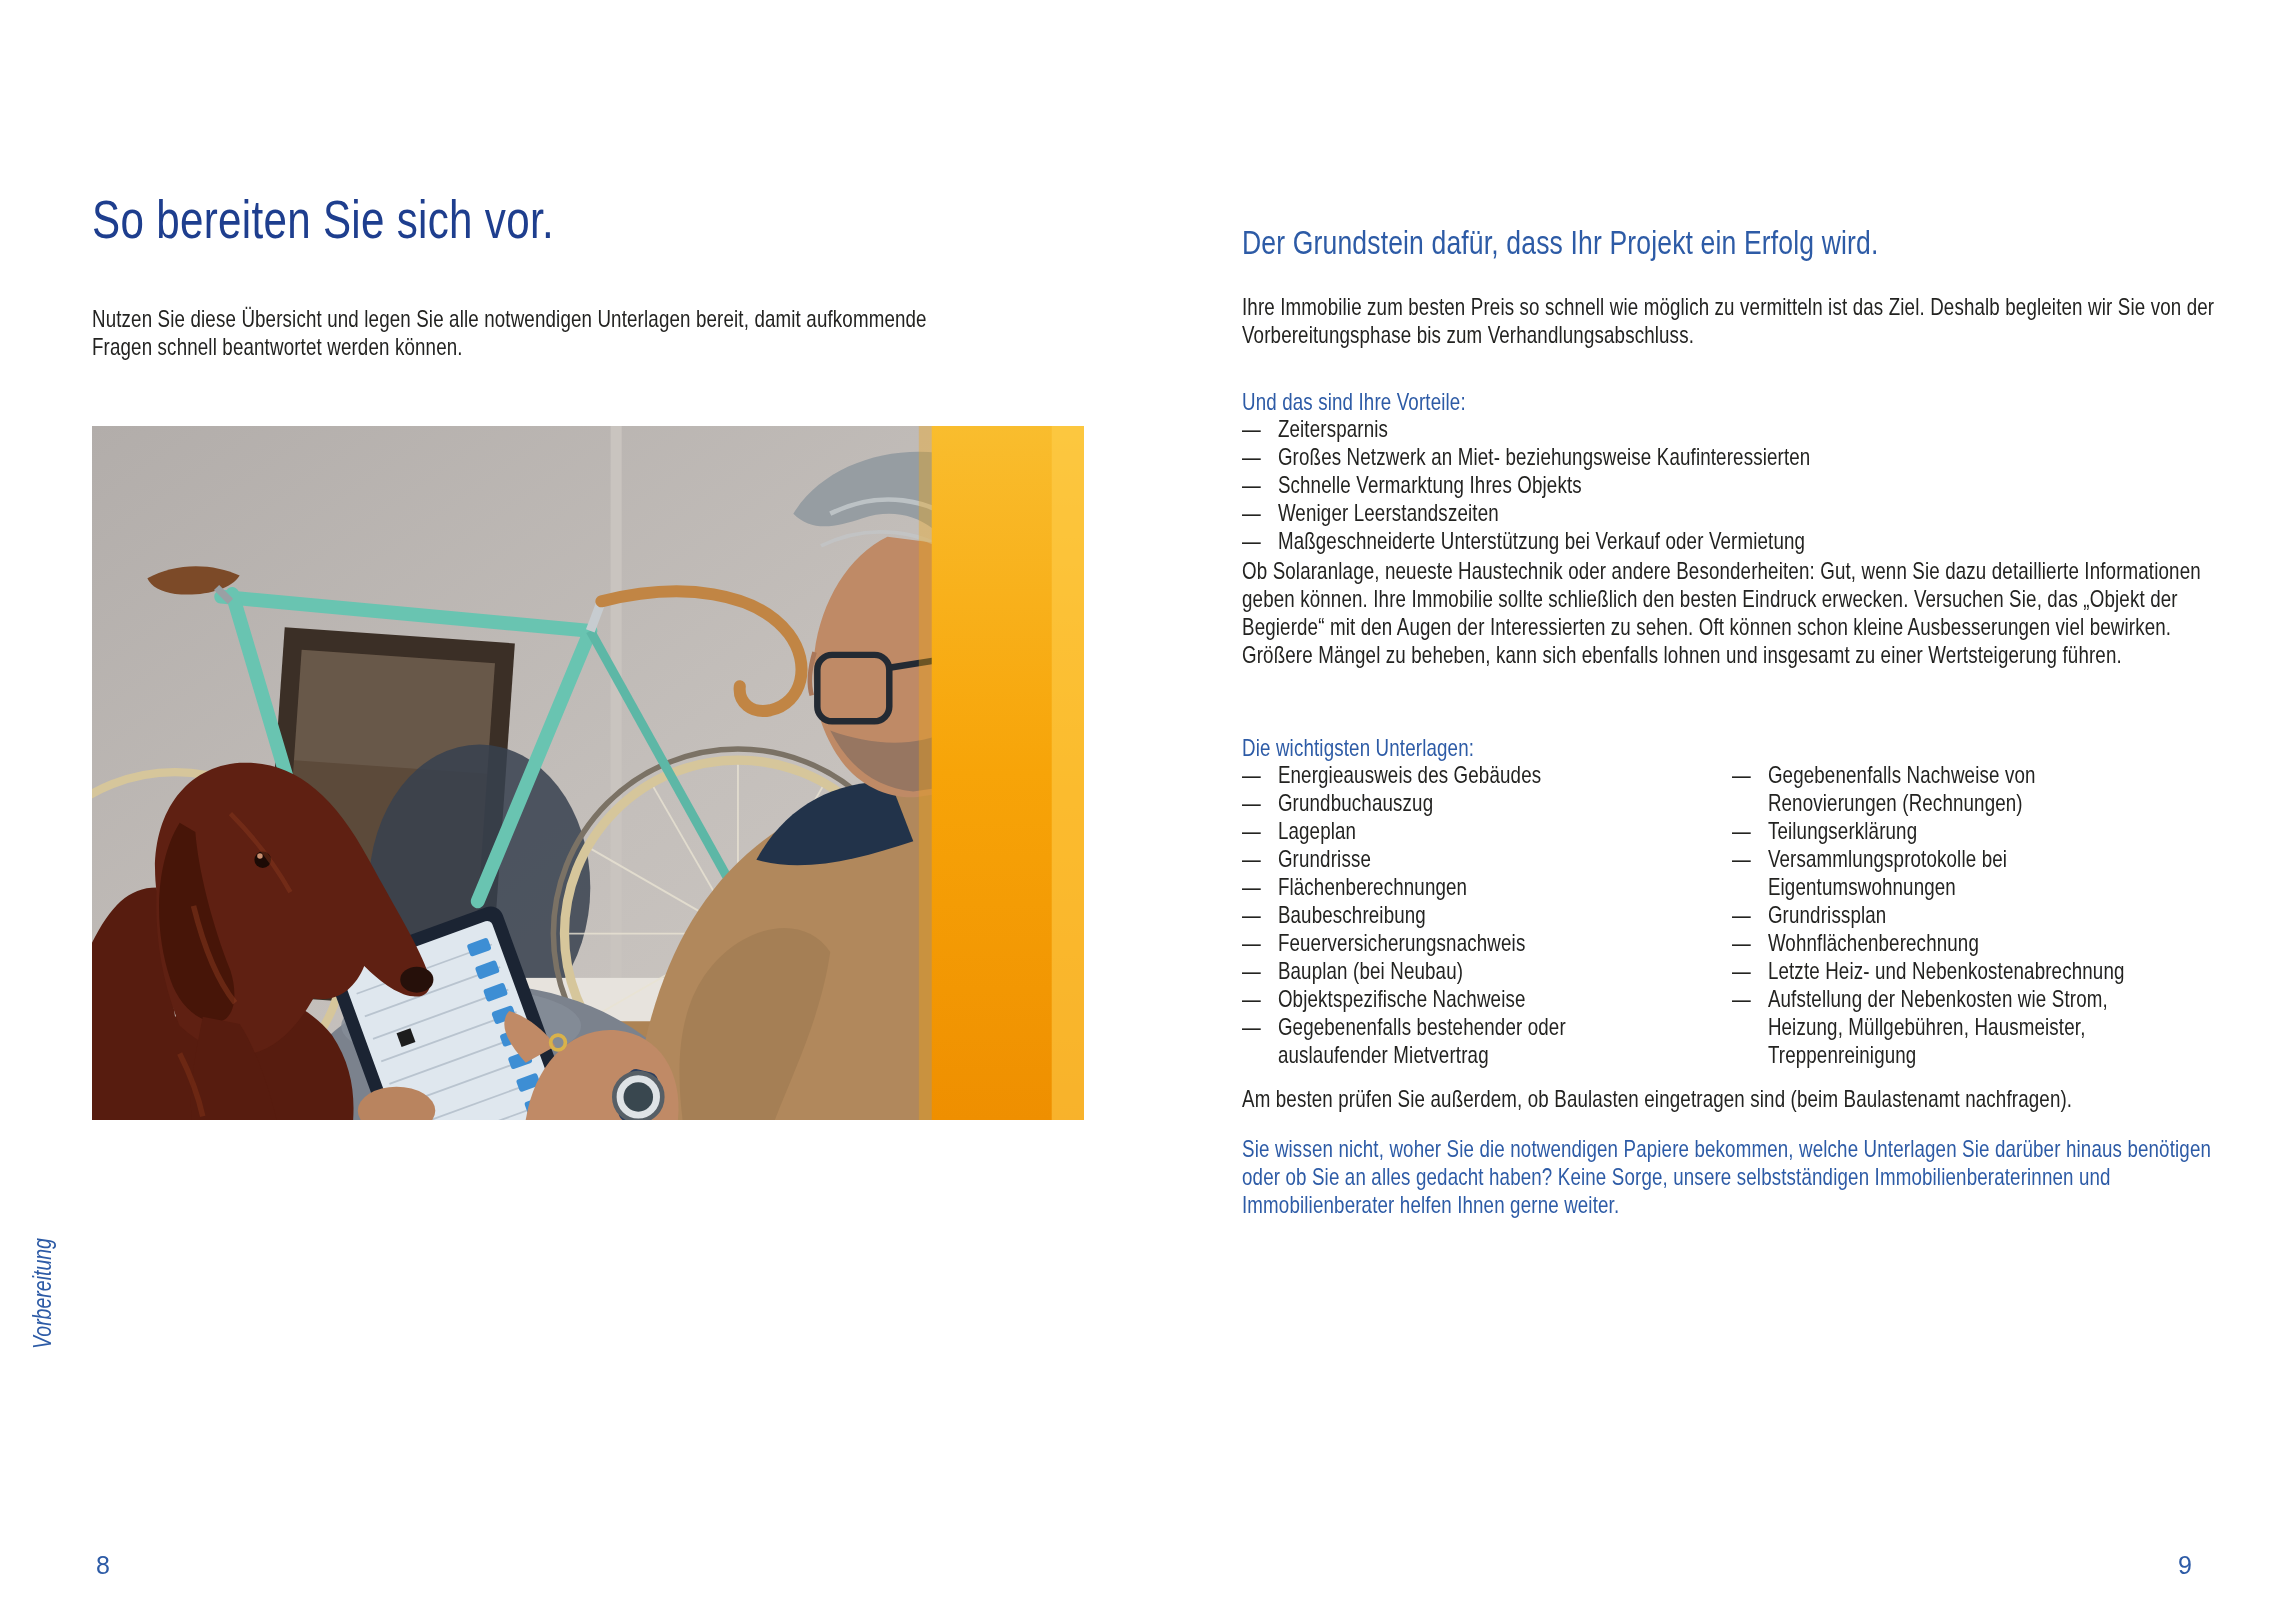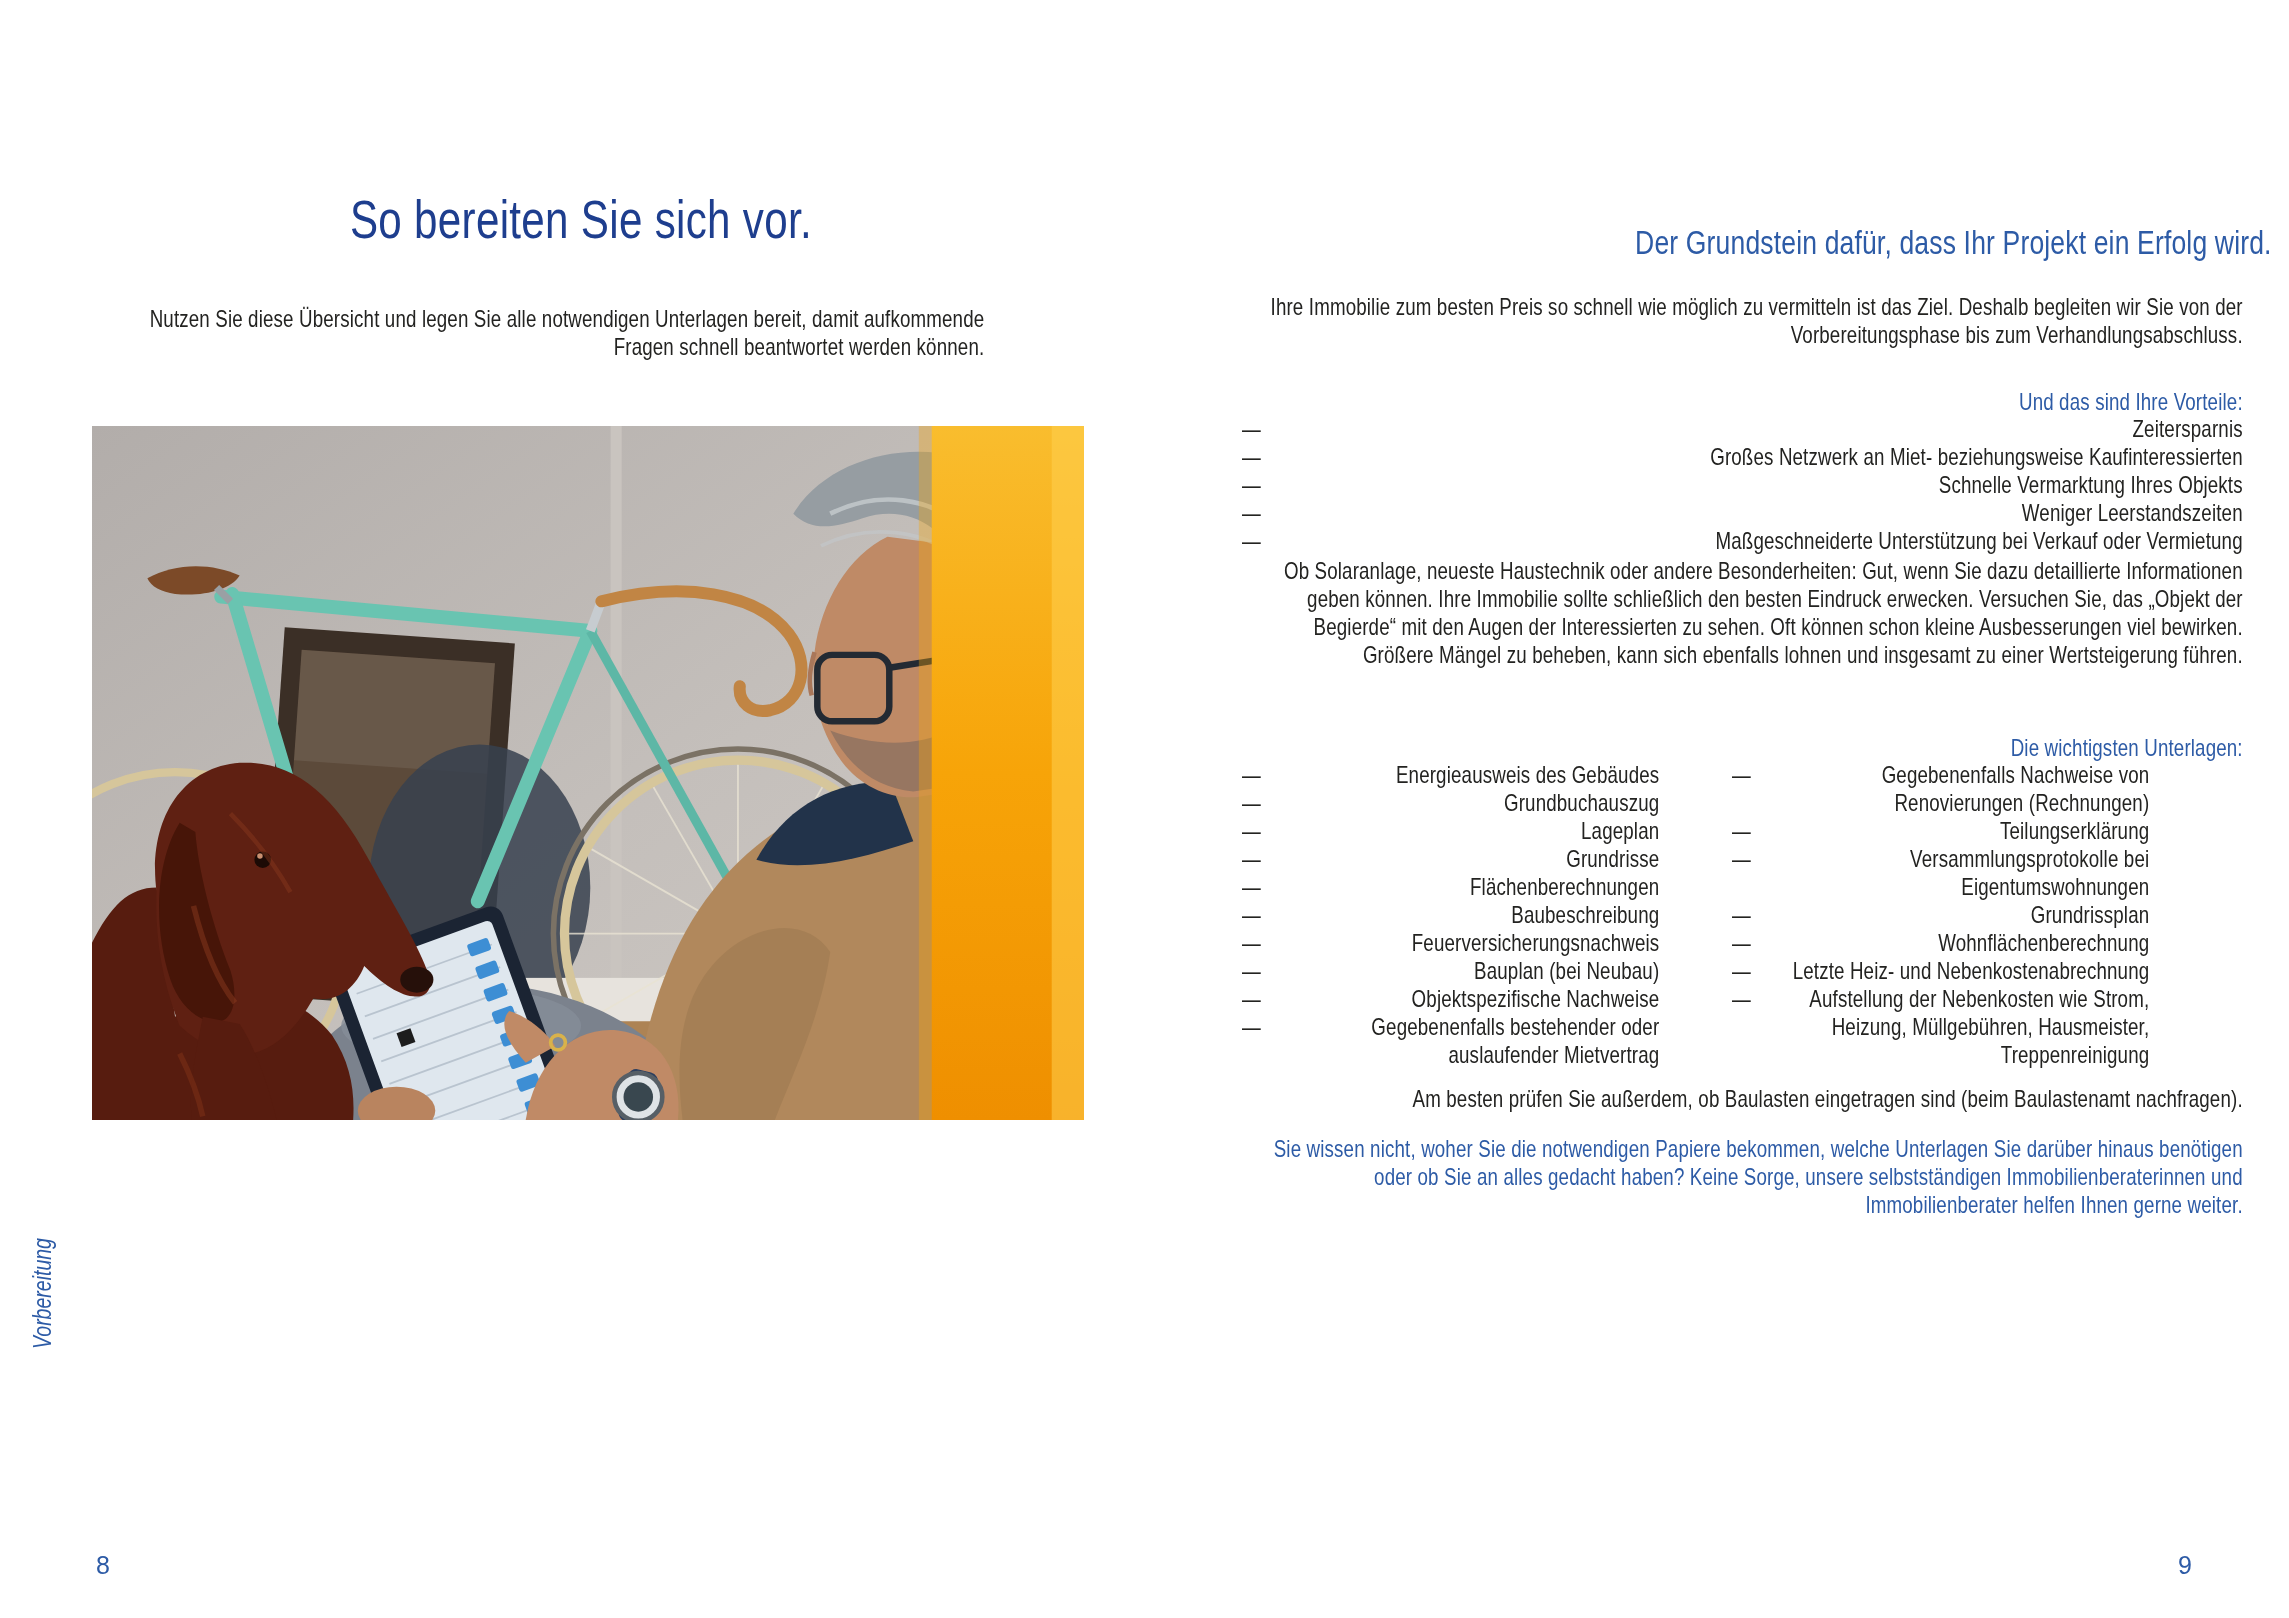--- a/index.html
+++ b/index.html
@@ -1,18 +1,18 @@
 <!DOCTYPE html>
 <html lang="de" style="font-size:14.8px"><head>
 <meta charset="utf-8">
 <style>
   html,body{margin:0;padding:0;background:#ffffff;}
   .sheet{
     position:relative;width:2290px;height:1619px;background:#ffffff;overflow:hidden;
-    font-family:"Liberation Sans",sans-serif;color:#232321;text-align:right;
+    font-family:"Liberation Sans",sans-serif;color:#232321;
   }
   
   .tx{
     position:absolute;transform-origin:0 0;transform:scaleX(0.78);
     font-size:24px;line-height:28px;color:#232321;letter-spacing:0.2px;
   }
   .h1{font-size:54px;line-height:59px;color:#1e3e8e;font-weight:400;letter-spacing:0.4px;}
   .h2{font-size:34px;line-height:41px;color:#2d5ba6;font-weight:400;}
   .sub{color:#2d5ba6;}
   .blue{color:#2d5ba6;}

